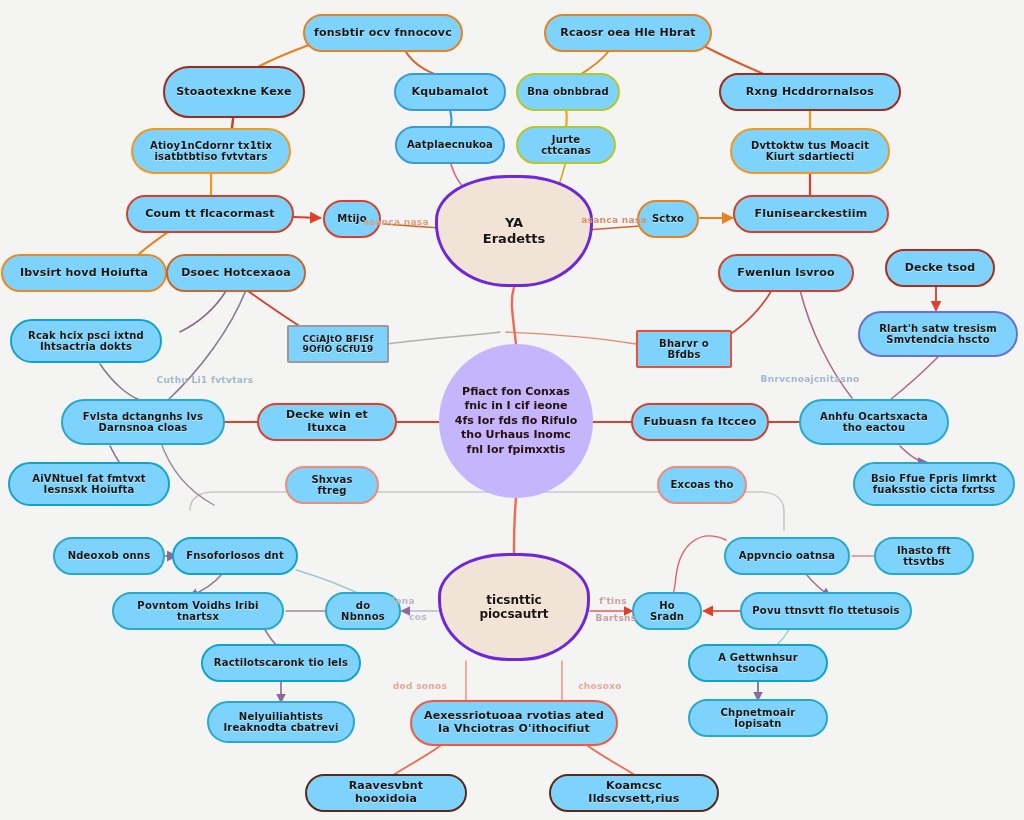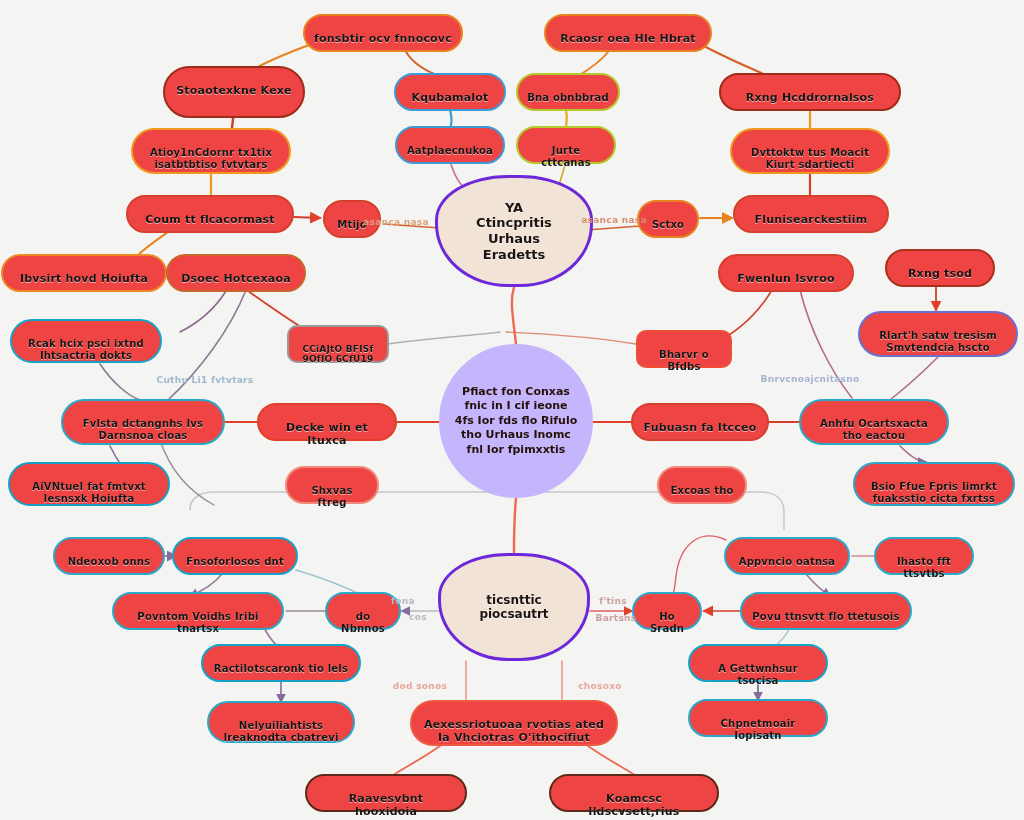--- a/index.html
+++ b/index.html
@@ -10,35 +10,35 @@
     font-family:"DejaVu Sans","Liberation Sans",sans-serif;
     overflow:hidden;
     position:relative;
   }
   #canvas{position:absolute;inset:0;width:1024px;height:820px;}
   svg.edges{position:absolute;left:0;top:0;width:1024px;height:820px;}
 
   .node{
     position:absolute;
     box-sizing:border-box;
-    display:flex;justify-content:center;
+    display:flex;align-items:center;justify-content:center;
     text-align:center;
-    background:#ef4444;
+    background:#7dd3fc;
     color:#171514;
     font-weight:700;
     letter-spacing:.2px;
     line-height:1.15;
     padding:17px 9px;
     border-style:solid;
     transform:translate(-50%,-50%);
     text-shadow:0 1px 0 rgba(255,255,255,.55);
     filter:blur(.18px);
   }
   .pill{border-radius:999px;}
-  .rect{border-radius:10px;}
+  .rect{border-radius:2px;}
 
   
   .node span{display:block;filter:blur(.25px);}
 
   .hex{
     position:absolute;
     transform:translate(-50%,-50%);
     display:flex;align-items:center;justify-content:center;
     text-align:center;
     color:#1a1412;font-weight:700;line-height:1.2;
@@ -151,21 +151,20 @@
 
       <path d="M514,287 C510,300 512,310 516,344" stroke="#ef6a52" stroke-width="2.4"></path>
       <path d="M516,498 C514,520 514,532 514,553" stroke="#ef6a52" stroke-width="2.4"></path>
     </g>
   </svg>
 
   <div id="hexLayer">
       <div class="hex" style="left: 514px; top: 231px; width: 158px; height: 112px; font-size: 13px;">
         <div>
           <div>YA</div>
-          <div>Ctincpritis Urhaus</div>
           <div>Eradetts</div>
         </div>
       </div>
       <div class="hex" style="left: 514px; top: 607px; width: 152px; height: 108px; font-size: 12px;">
         <div>
           <div>ticsnttic piocsautrt</div>
         </div>
       </div>
     </div>
   <div id="circleLayer">
@@ -225,21 +224,21 @@
       <div class="node pill" style="left: 84px; top: 273px; width: 166px; height: 34px; border-width: 2.6px; border-color: rgb(239, 136, 32); font-size: 11px;">
         <span>Ibvsirt hovd Hoiufta</span>
       </div>
       <div class="node pill" style="left: 236px; top: 273px; width: 140px; height: 34px; border-width: 2.6px; border-color: rgb(200, 103, 42); font-size: 11px;">
         <span>Dsoec Hotcexaoa</span>
       </div>
       <div class="node pill" style="left: 786px; top: 273px; width: 136px; height: 34px; border-width: 2.6px; border-color: rgb(212, 64, 44); font-size: 11px;">
         <span>Fwenlun Isvroo</span>
       </div>
       <div class="node pill" style="left: 940px; top: 268px; width: 110px; height: 34px; border-width: 2.6px; border-color: rgb(168, 48, 28); font-size: 11px;">
-        <span>Rxng tsod</span>
+        <span>Decke tsod</span>
       </div>
       <div class="node pill" style="left: 86px; top: 341px; width: 152px; height: 44px; border-width: 2.6px; border-color: rgb(18, 163, 200); font-size: 10px;">
         <span>Rcak hcix psci ixtnd Ihtsactria dokts</span>
       </div>
       <div class="node rect" style="left: 338px; top: 344px; width: 102px; height: 34px; border-width: 2px; border-color: rgb(154, 154, 154); font-size: 9px;">
         <span>CCiAJtO BFISf 9OfIO 6CfU19</span>
       </div>
       <div class="node rect" style="left: 684px; top: 349px; width: 96px; height: 30px; border-width: 2px; border-color: rgb(239, 78, 54); font-size: 10px;">
         <span>Bharvr o Bfdbs</span>
       </div>

